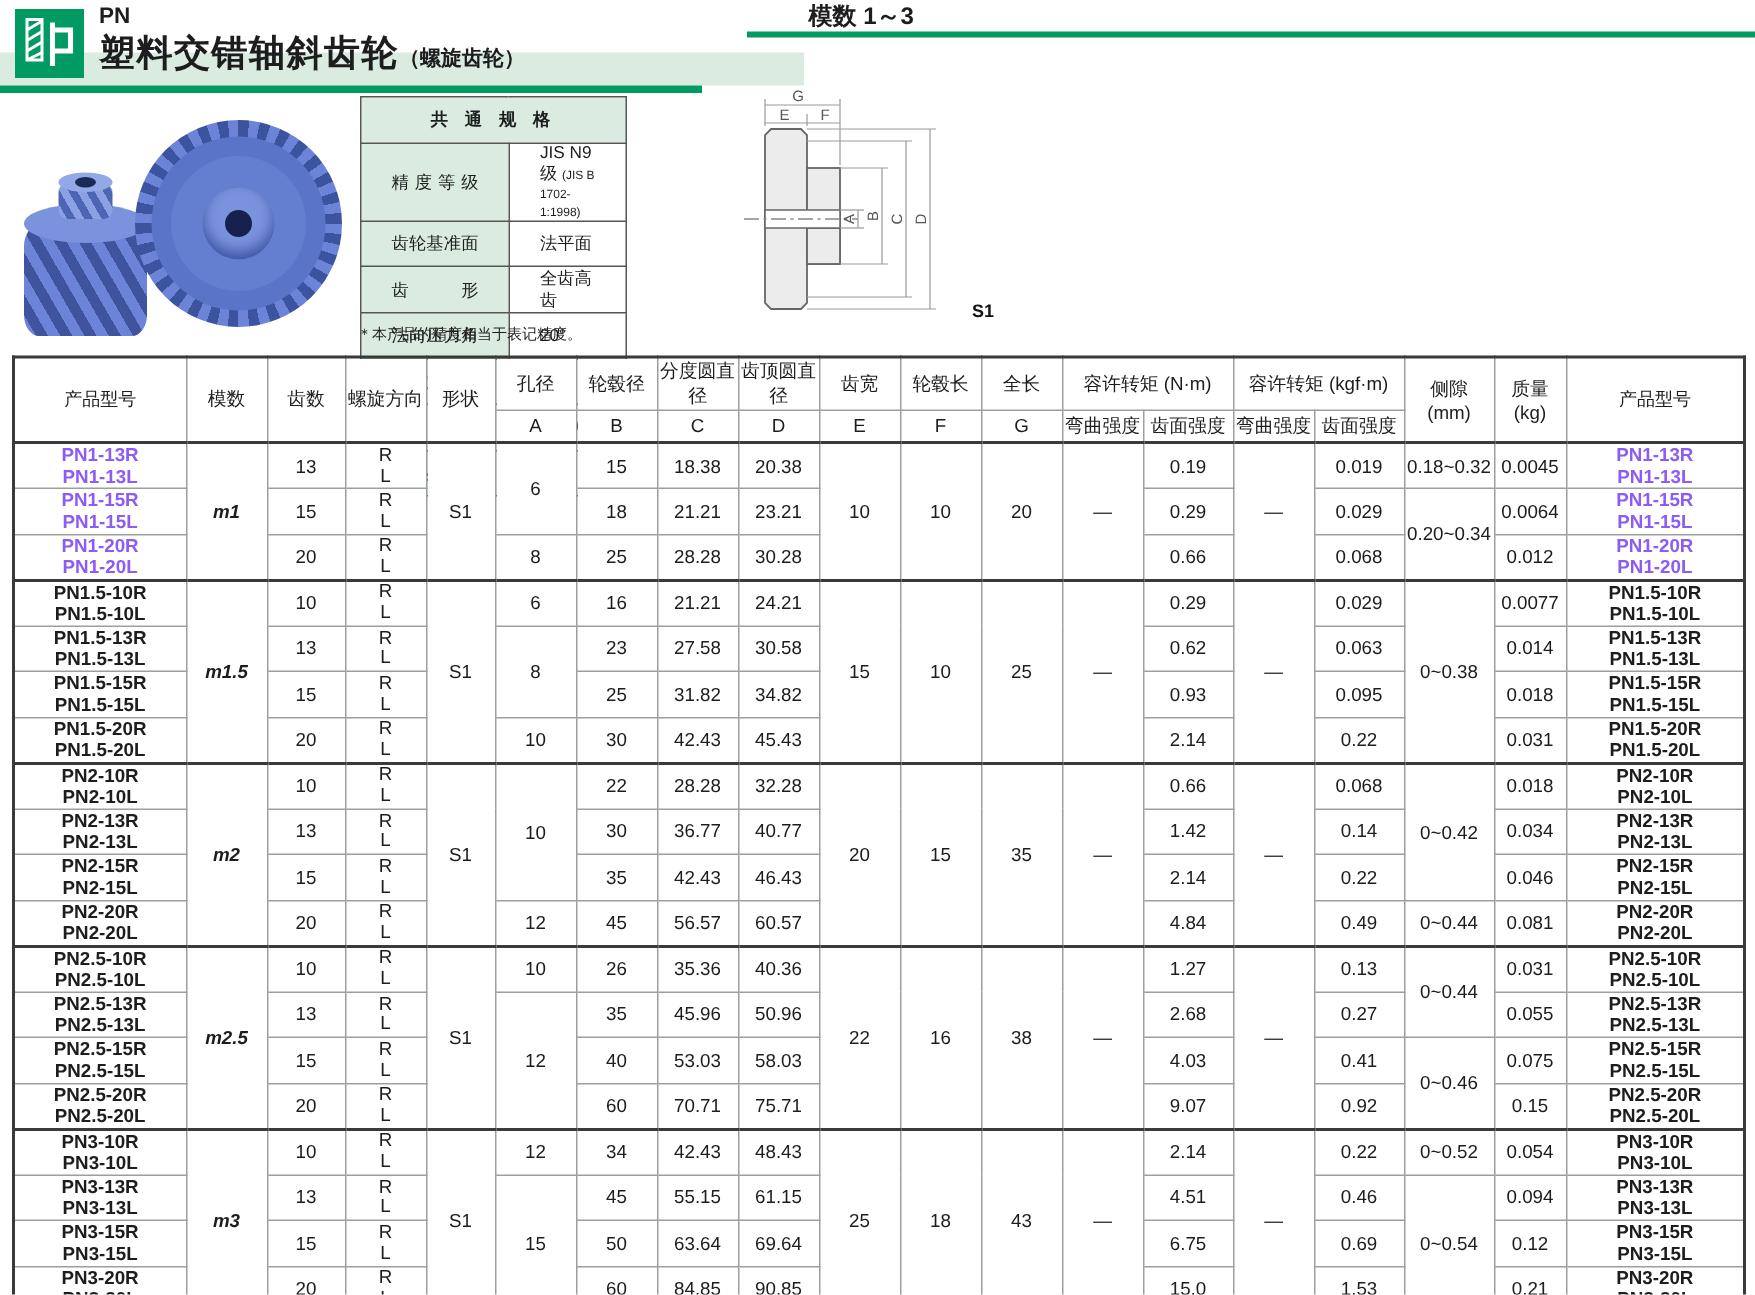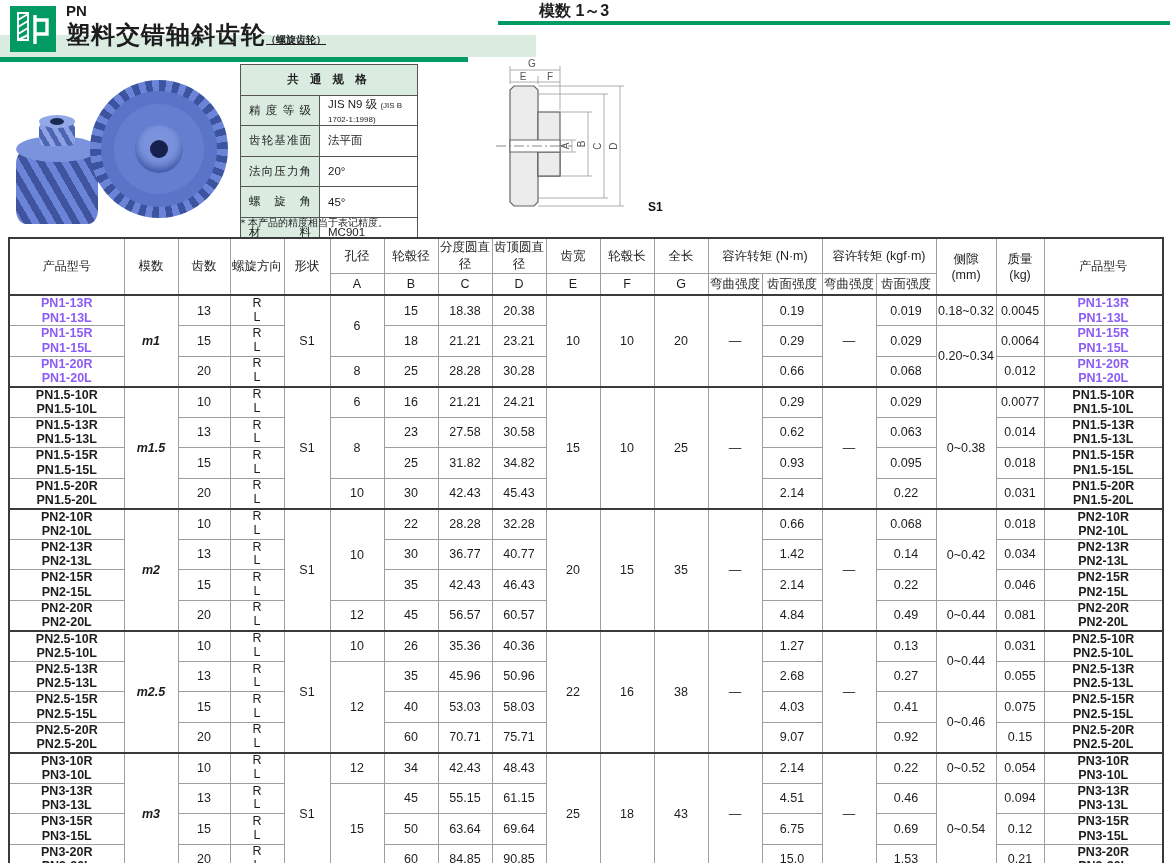--- a/index.html
+++ b/index.html
@@ -6,21 +6,21 @@
   body{width:1170px;height:863px;position:relative;background:#fff;color:#1d1d1f;
        font-family:"Liberation Sans",sans-serif;overflow:hidden;}
 
   
   .title-band{position:absolute;left:0;top:35px;width:536px;height:22px;background:#d9ecdf;}
   .green-bar-left{position:absolute;left:0;top:57px;width:468px;height:5px;background:#009a62;}
   .green-line-right{position:absolute;left:498px;top:21px;width:672px;height:4px;background:#009a62;}
   .logo{position:absolute;left:10px;top:6px;width:46px;height:46px;background:#009a62;}
   .series-code{position:absolute;left:66px;top:2px;font-size:15px;font-weight:bold;text-align:center;}
   .page-title{position:absolute;left:66px;top:19px;font-size:24px;font-weight:bold;letter-spacing:1px;white-space:nowrap;}
-  .page-title .sub{font-size:10px;letter-spacing:0;text-decoration:underline;}
+  .page-title .sub{font-size:14px;letter-spacing:0;}
   .module-range{position:absolute;left:508px;top:1px;font-size:16px;font-weight:bold;margin-left:31px;}
 
   
   .photo{position:absolute;left:8px;top:62px;width:226px;height:168px;}
   .gear-big{position:absolute;right:6px;top:18px;width:138px;height:138px;border-radius:50%;
             background:repeating-conic-gradient(#3c549f 0deg 6deg,#6b84d8 6deg 12deg);}
   .gear-big .face{position:absolute;inset:11px;border-radius:50%;background:#5a75c8;}
   .gear-big .face-inner{position:absolute;inset:24px;border-radius:50%;background:#647fd0;}
   .gear-big .hub{position:absolute;left:50%;top:50%;width:48px;height:48px;margin:-24px 0 0 -24px;border-radius:50%;
                  background:#7b93dd;box-shadow:inset 0 -5px 9px #3d56a5;}
@@ -29,21 +29,21 @@
   .gear-small .barrel{position:absolute;left:0;bottom:2px;width:82px;height:74px;border-radius:10px/14px;
                       background:repeating-linear-gradient(60deg,#6b84d8 0 7px,#40539f 7px 14px);}
   .gear-small .top{position:absolute;left:0;bottom:64px;width:82px;height:26px;border-radius:50%;background:#7b93dd;}
   .gear-small .hub{position:absolute;left:23px;bottom:80px;width:36px;height:24px;border-radius:6px;
                    background:repeating-linear-gradient(60deg,#8ba1e3 0 5px,#4d66b4 5px 10px);}
   .gear-small .hub-top{position:absolute;left:23px;bottom:98px;width:36px;height:13px;border-radius:50%;background:#93a8e6;}
   .gear-small .hole{position:absolute;left:34px;bottom:101px;width:14px;height:7px;border-radius:50%;background:#1a2b55;}
 
   
   .spec{position:absolute;left:240px;top:64px;width:178px;border-collapse:collapse;}
-  .spec td{border:1px solid #555;font-size:11.5px;height:19px;padding:0 8px;background:#fff;}
+  .spec td{border:1px solid #555;font-size:11.5px;height:19px;padding:0 20px;background:#fff;}
   .spec .sphead{background:#d9ecdf;text-align:center;font-weight:bold;letter-spacing:4px;}
   .spec .lbl{background:#d9ecdf;width:62px;text-align:justify;text-align-last:justify;margin-top:32px;}
   .spec .note{font-size:8px;}
   .spec-foot{position:absolute;left:238px;top:216px;font-size:10px;}
 
   
   .diagram{position:absolute;left:468px;top:56px;}
   .diagram text{font-size:10px;fill:#555;font-family:"Liberation Sans",sans-serif;}
   .diagram .s1{font-size:12px;font-weight:bold;fill:#111;}
 
@@ -110,20 +110,24 @@
       </tr>
     <tr>
         <td class="lbl">精度等级</td>
         <td><span>JIS N9 级</span> <span class="note">(JIS B 1702-1:1998)</span></td>
       </tr>
     <tr>
         <td class="lbl">齿轮基准面</td>
         <td>法平面</td>
       </tr>
     <tr>
+        <td class="lbl">齿形</td>
+        <td>全齿高齿</td>
+      </tr>
+    <tr>
         <td class="lbl">法向压力角</td>
         <td>20°</td>
       </tr>
     <tr>
         <td class="lbl">螺旋角</td>
         <td>45°</td>
       </tr>
     <tr>
         <td class="lbl">材料</td>
         <td>MC901</td>

